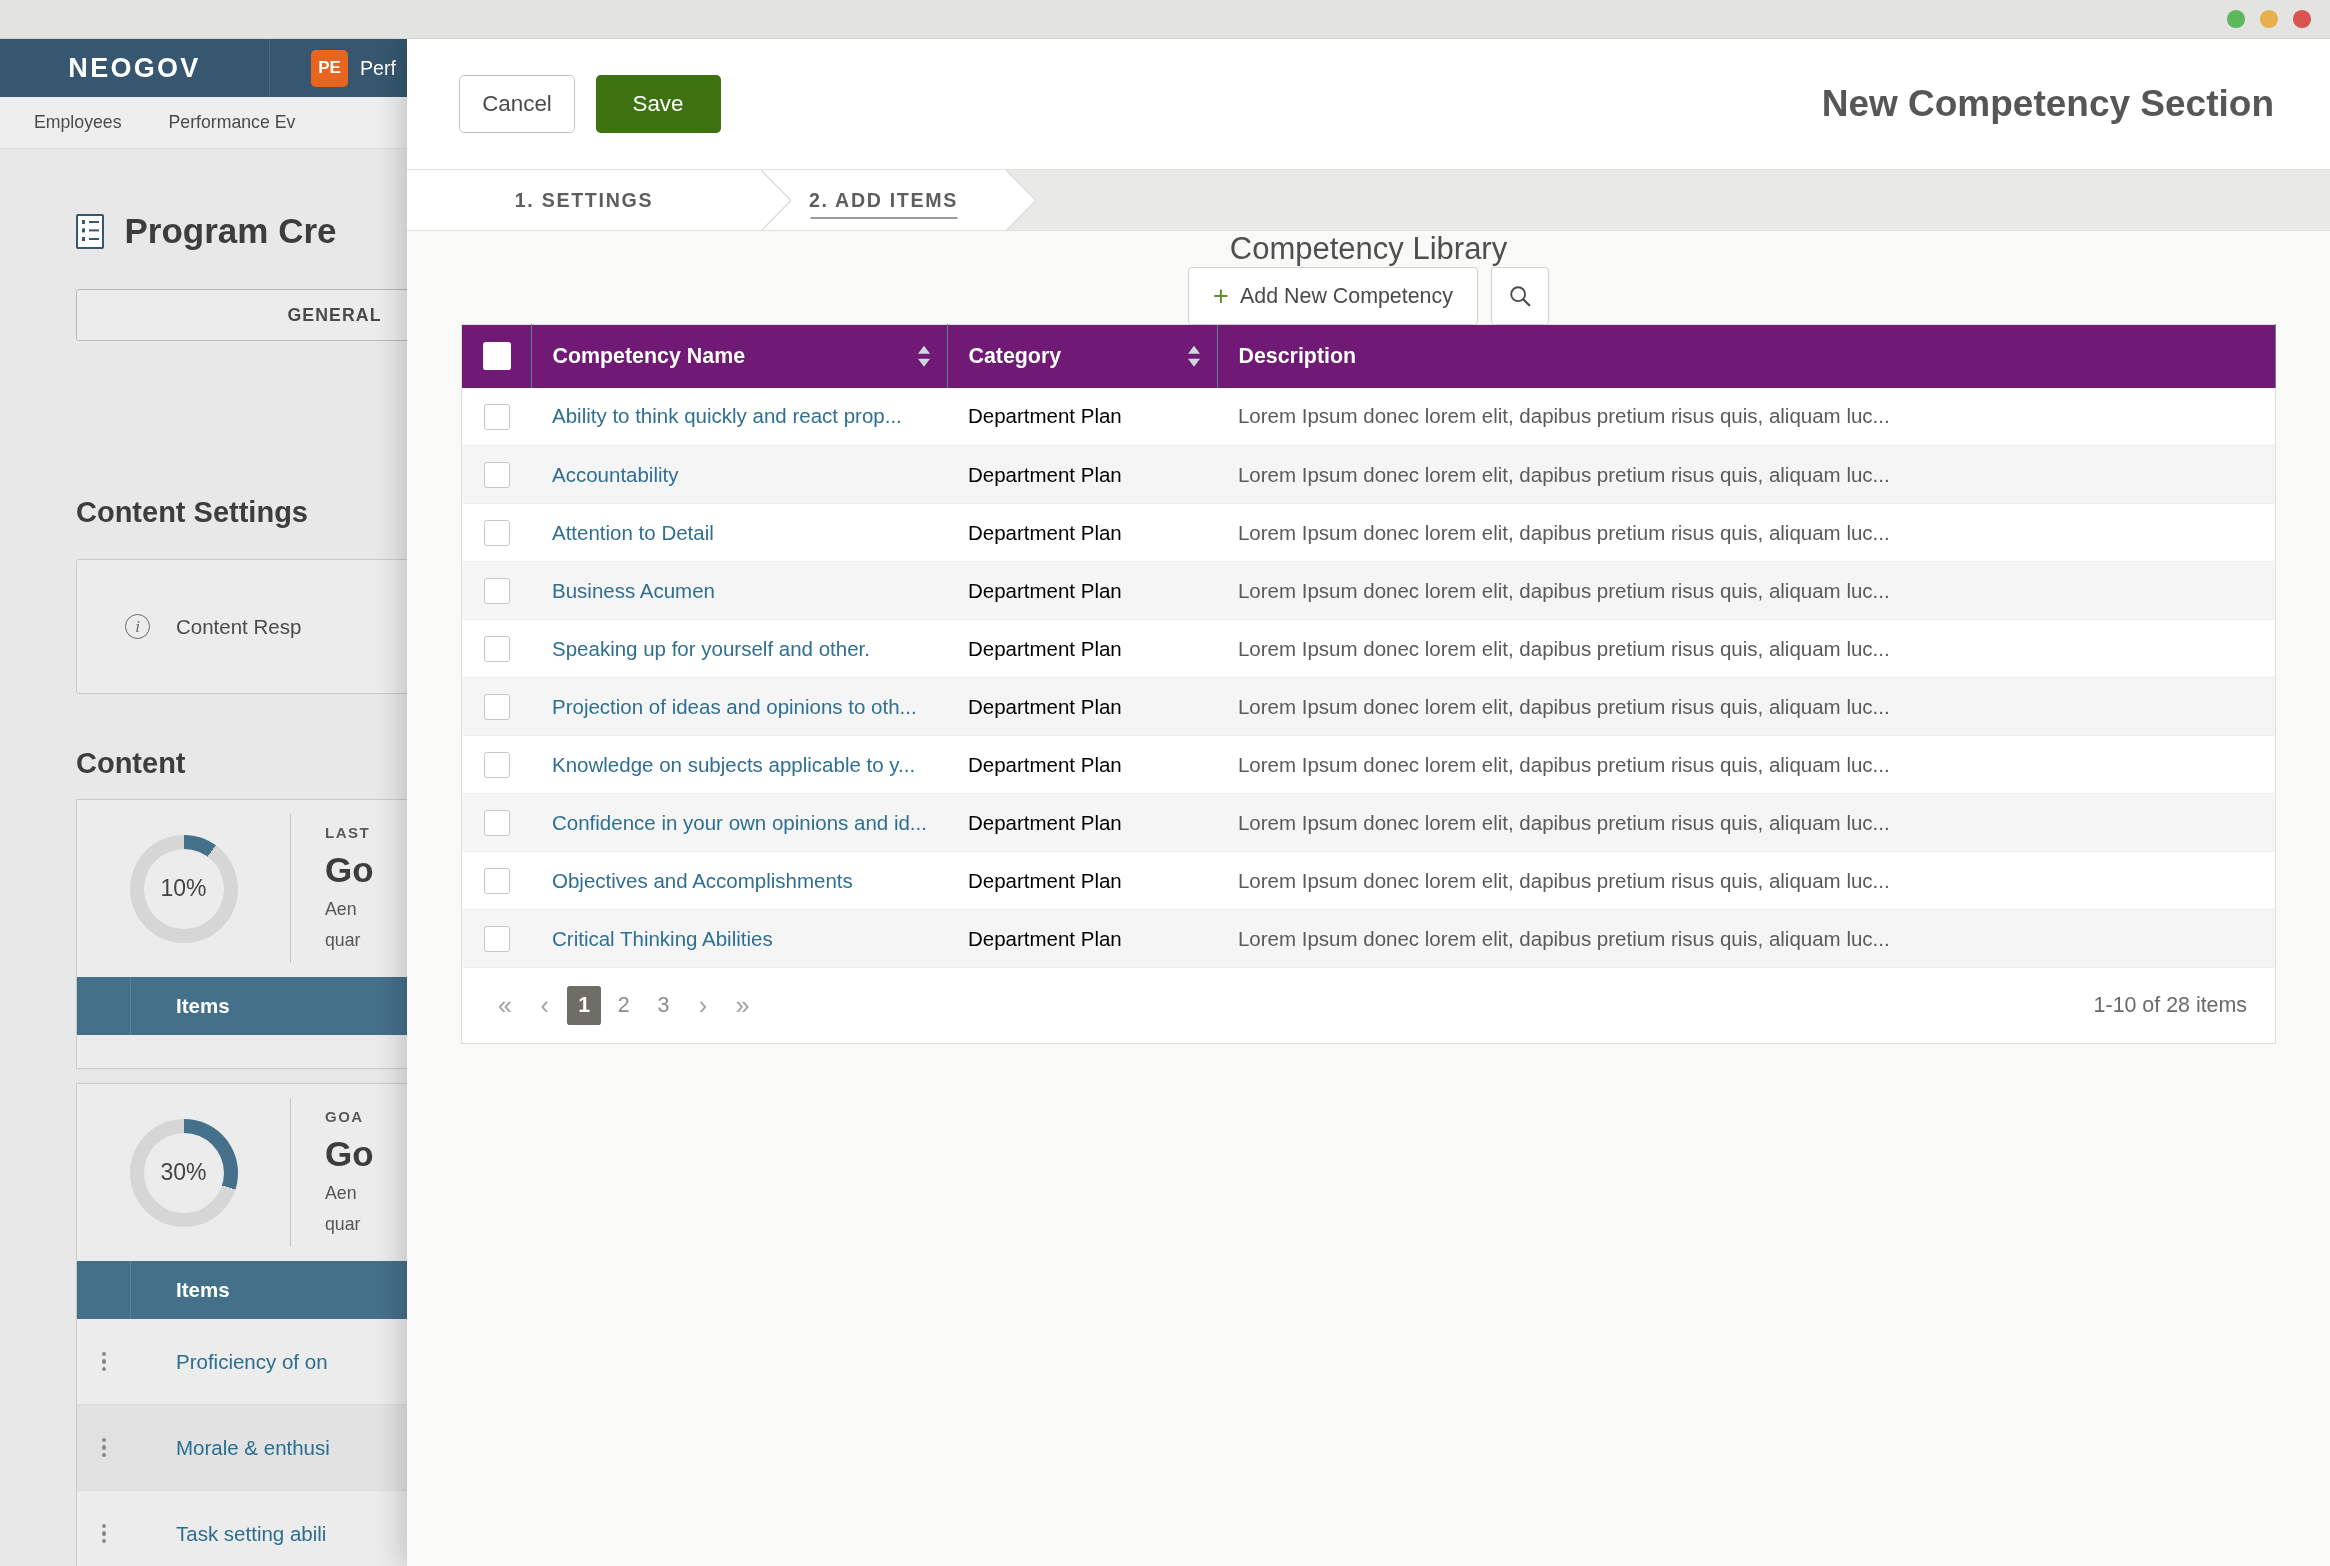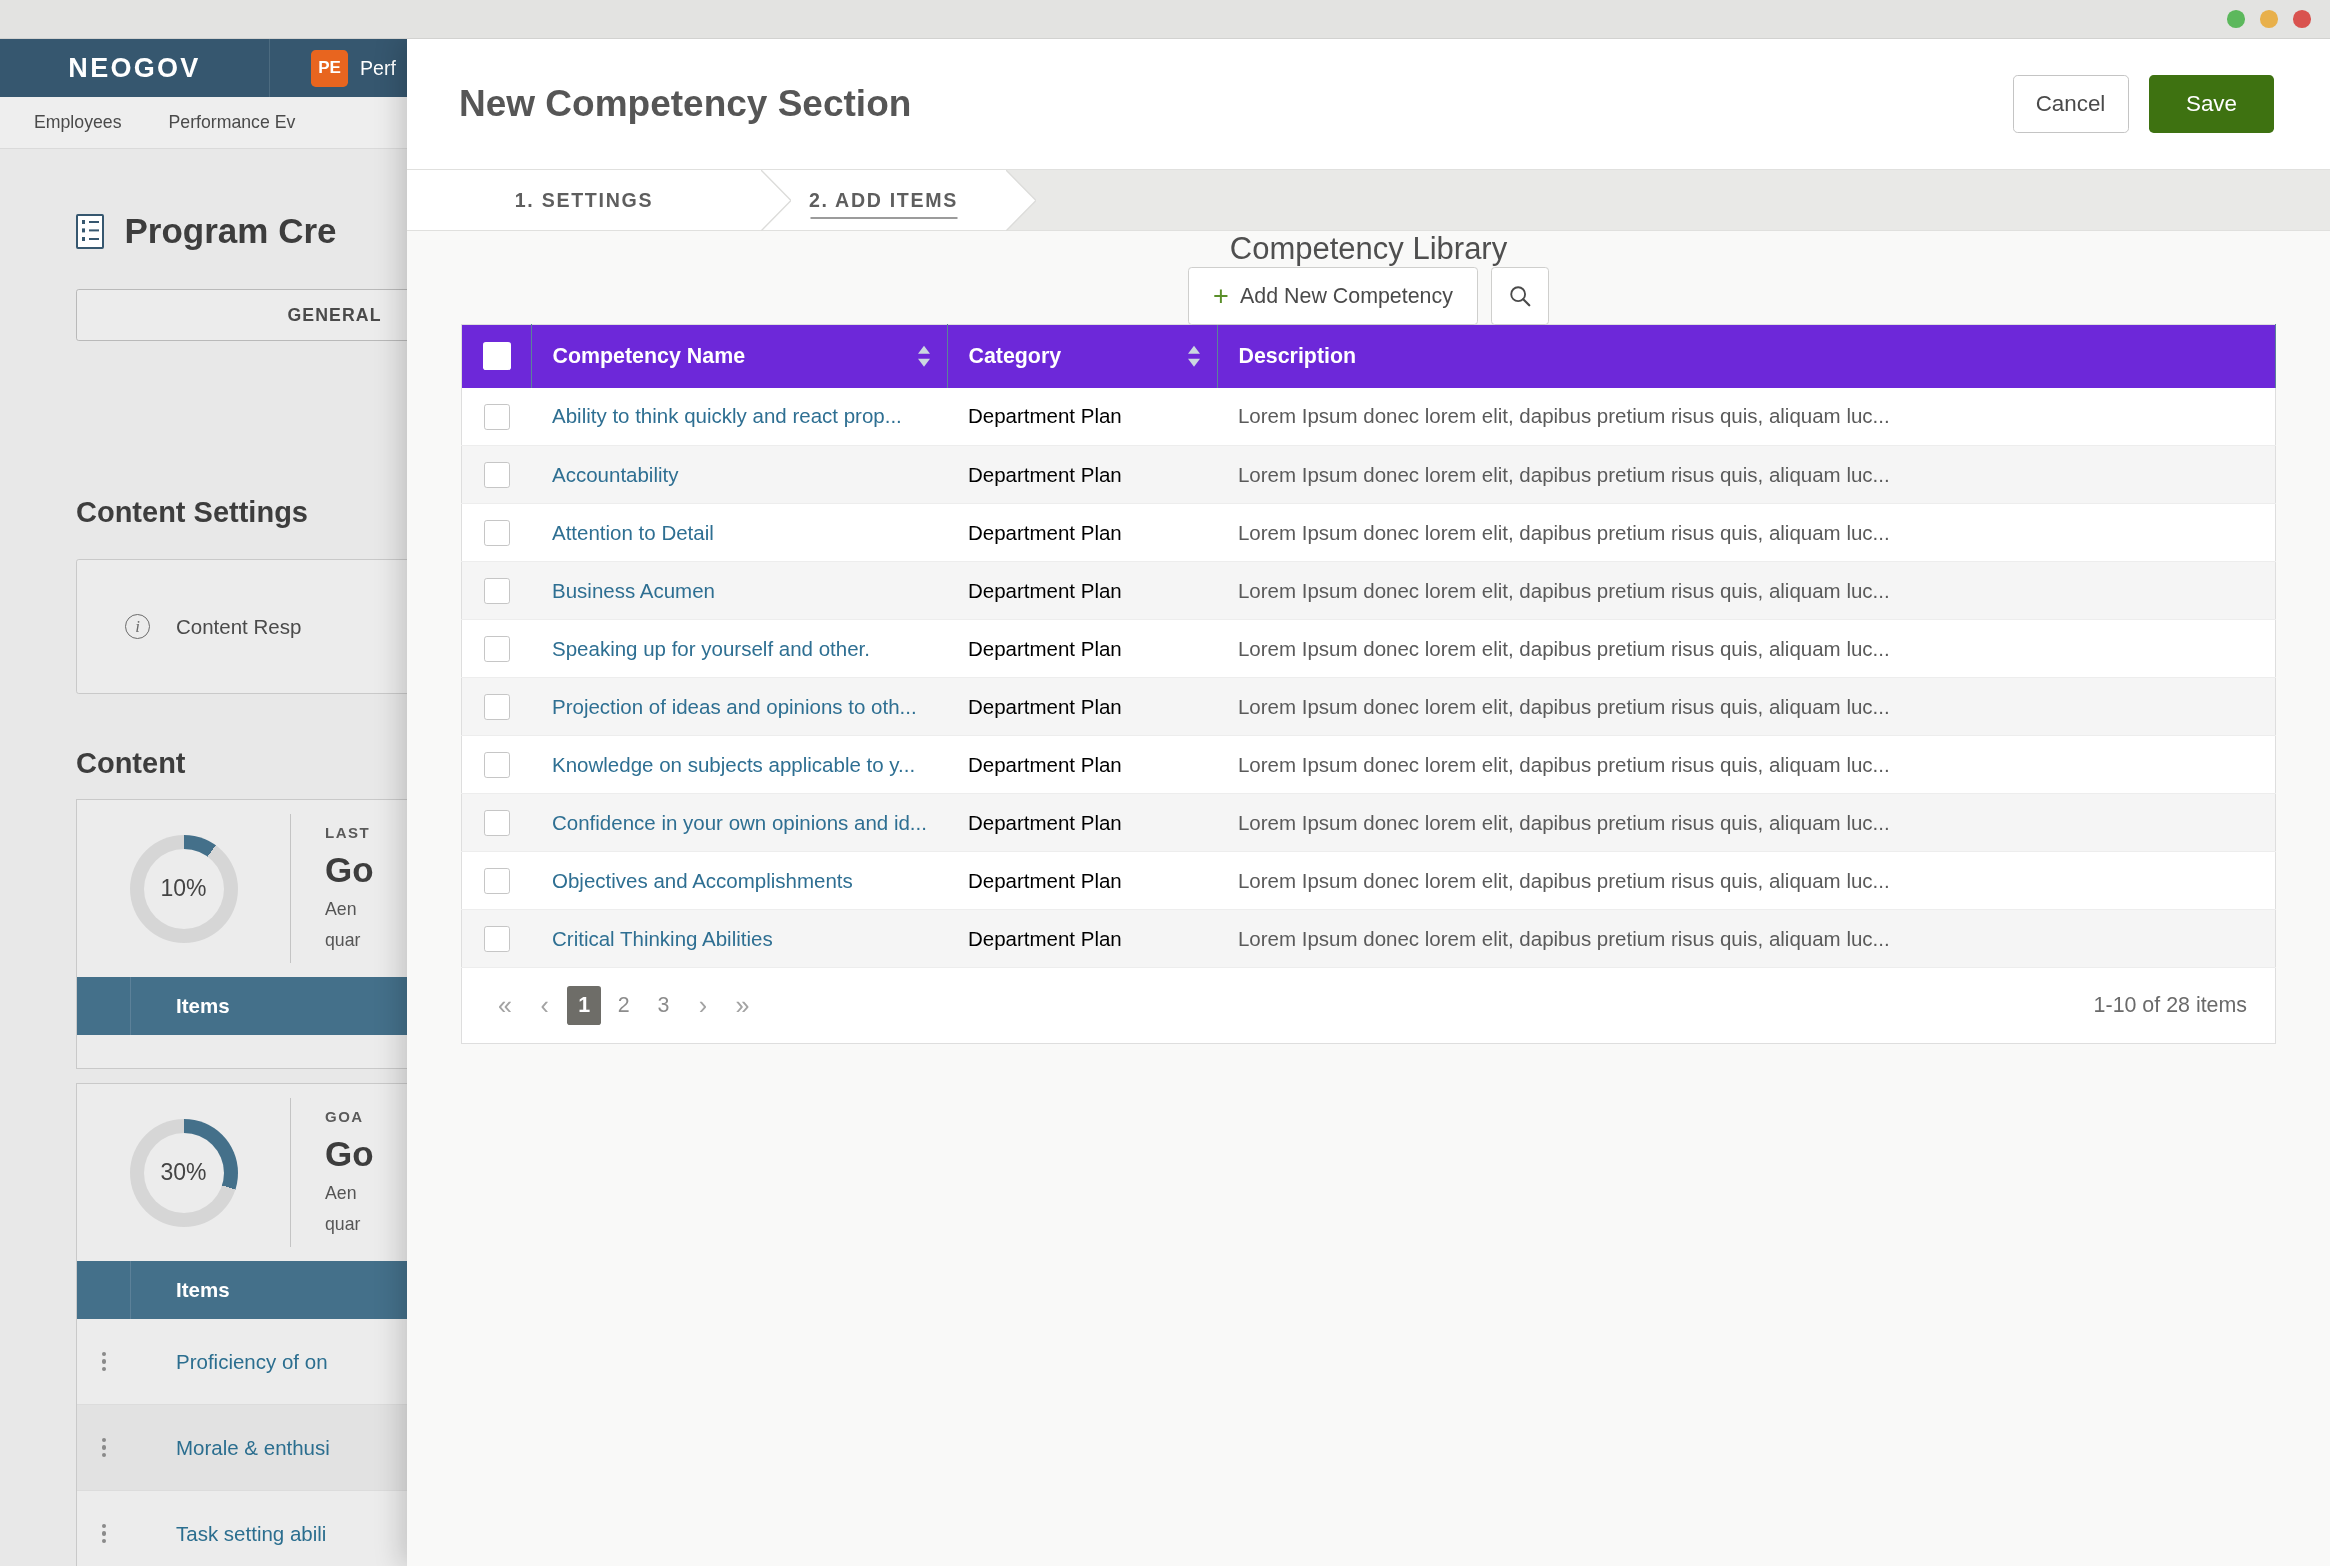--- a/index.html
+++ b/index.html
@@ -246,21 +246,21 @@
     border: 0.9px solid #cfcfcd; border-radius: 3.7px; background: #ffffff;
     display: flex; align-items: center; justify-content: center; cursor: pointer;
   }
 
   
   #competency-table {
     width: 100%; border-collapse: collapse;
     background: #ffffff;
     border: 0.9px solid #dedede;
   }
-  #competency-table thead tr { height: 63px; background: #6d28d9; }
+  #competency-table thead tr { height: 63px; background: #701a75; }
   #competency-table thead th {
     color: #ffffff; font-size: 21.4px; font-weight: bold; text-align: left;
     border-right: 0.9px solid #5b8199; position: relative;
     padding: 0 20.5px;
   }
   th.col-check { width: 58px; padding: 0; text-align: center; }
   th.col-name { width: 387px; }
   th.col-cat  { width: 270px; }
   th.col-desc { border-right: none; }
   .header-checkbox {
@@ -417,25 +417,25 @@
           <div class="item-label">Task setting abili</div>
         </div>
       </div>
   </div>
 
 </div>
 
 <div id="modal">
 
   <div id="modal-header">
-    <div id="modal-title">New Competency Section</div>
     <div id="modal-actions">
       <button id="cancel-button">Cancel</button>
       <button id="save-button">Save</button>
     </div>
+    <div id="modal-title">New Competency Section</div>
   </div>
 
   <div id="step-wizard">
     <div class="step" id="step-1">
       <span>1. SETTINGS</span>
       <svg class="step-arrow" viewBox="0 0 32 65" preserveAspectRatio="none">
         <polygon points="0,0 32,32.5 0,65" fill="#ffffff"></polygon>
         <polyline points="0,0 32,32.5 0,65" fill="none" stroke="#dcdcda" stroke-width="1.5"></polyline>
       </svg>
     </div>

